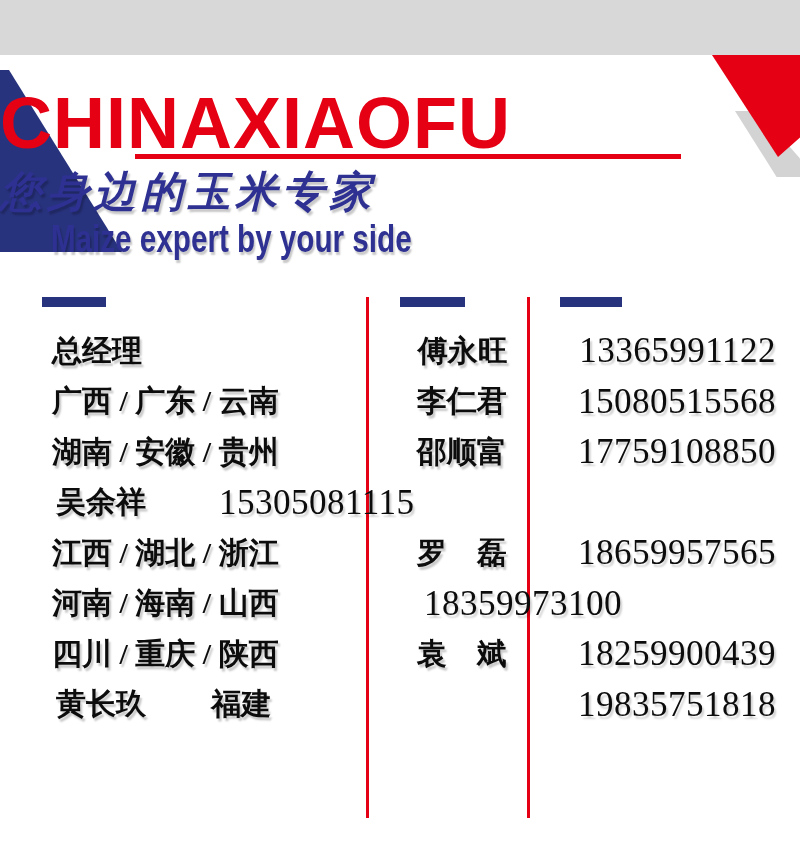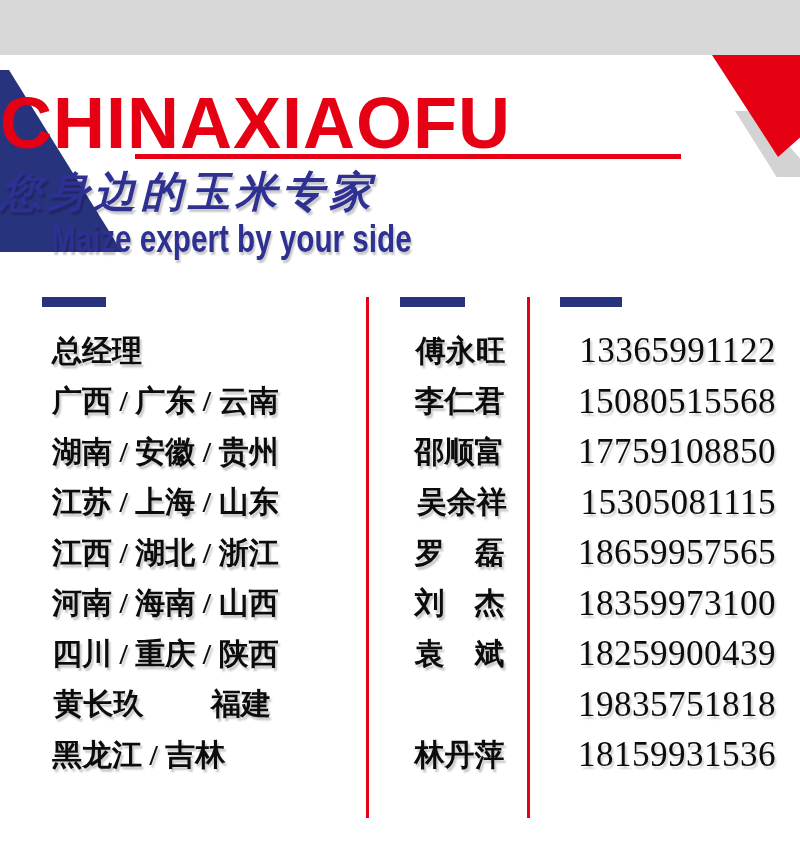--- a/index.html
+++ b/index.html
@@ -97,21 +97,21 @@
   .cell{
     font-family:"Liberation Serif","DejaVu Serif",serif;
     font-weight:bold;
     font-size:30px;
     color:var(--ink);
     text-shadow:2px 3px 2px rgba(0,0,0,0.22);
     white-space:nowrap;
     overflow:visible;
   }
   .cell-region{width:366px;padding-left:44px;}
-  .cell-name{width:161px;padding-left:22px;text-align:center;}
+  .cell-name{width:161px;padding-left:48px;}
   .cell-phone{
     padding-left:50px;
     font-weight:normal;
     font-size:35px;
     letter-spacing:0.5px;
     text-shadow:2px 3px 2px rgba(0,0,0,0.18);
   }
 </style>
 </head>
 <body>
@@ -142,42 +142,35 @@
       <div class="cell cell-region">广西 / 广东 / 云南</div>
       <div class="cell cell-name">李仁君</div>
       <div class="cell cell-phone">15080515568</div>
     </div>
     <div class="row">
       <div class="cell cell-region">湖南 / 安徽 / 贵州</div>
       <div class="cell cell-name">邵顺富</div>
       <div class="cell cell-phone">17759108850</div>
     </div>
     <div class="row">
-      <div class="cell cell-region">江苏 / 上海 / 山东</div>
       <div class="cell cell-name">吴余祥</div>
       <div class="cell cell-phone">15305081115</div>
     </div>
     <div class="row">
       <div class="cell cell-region">江西 / 湖北 / 浙江</div>
       <div class="cell cell-name">罗　磊</div>
       <div class="cell cell-phone">18659957565</div>
     </div>
     <div class="row">
       <div class="cell cell-region">河南 / 海南 / 山西</div>
-      <div class="cell cell-name">刘　杰</div>
       <div class="cell cell-phone">18359973100</div>
     </div>
     <div class="row">
       <div class="cell cell-region">四川 / 重庆 / 陕西</div>
       <div class="cell cell-name">袁　斌</div>
       <div class="cell cell-phone">18259900439</div>
     </div>
     <div class="row">
       <div class="cell cell-name">黄长玖</div>
       <div class="cell cell-region">福建</div>
       <div class="cell cell-phone">19835751818</div>
     </div>
-    <div class="row">
-      <div class="cell cell-region">黑龙江 / 吉林</div>
-      <div class="cell cell-name">林丹萍</div>
-      <div class="cell cell-phone">18159931536</div>
-    </div>
   </div>
 
 </body></html>

